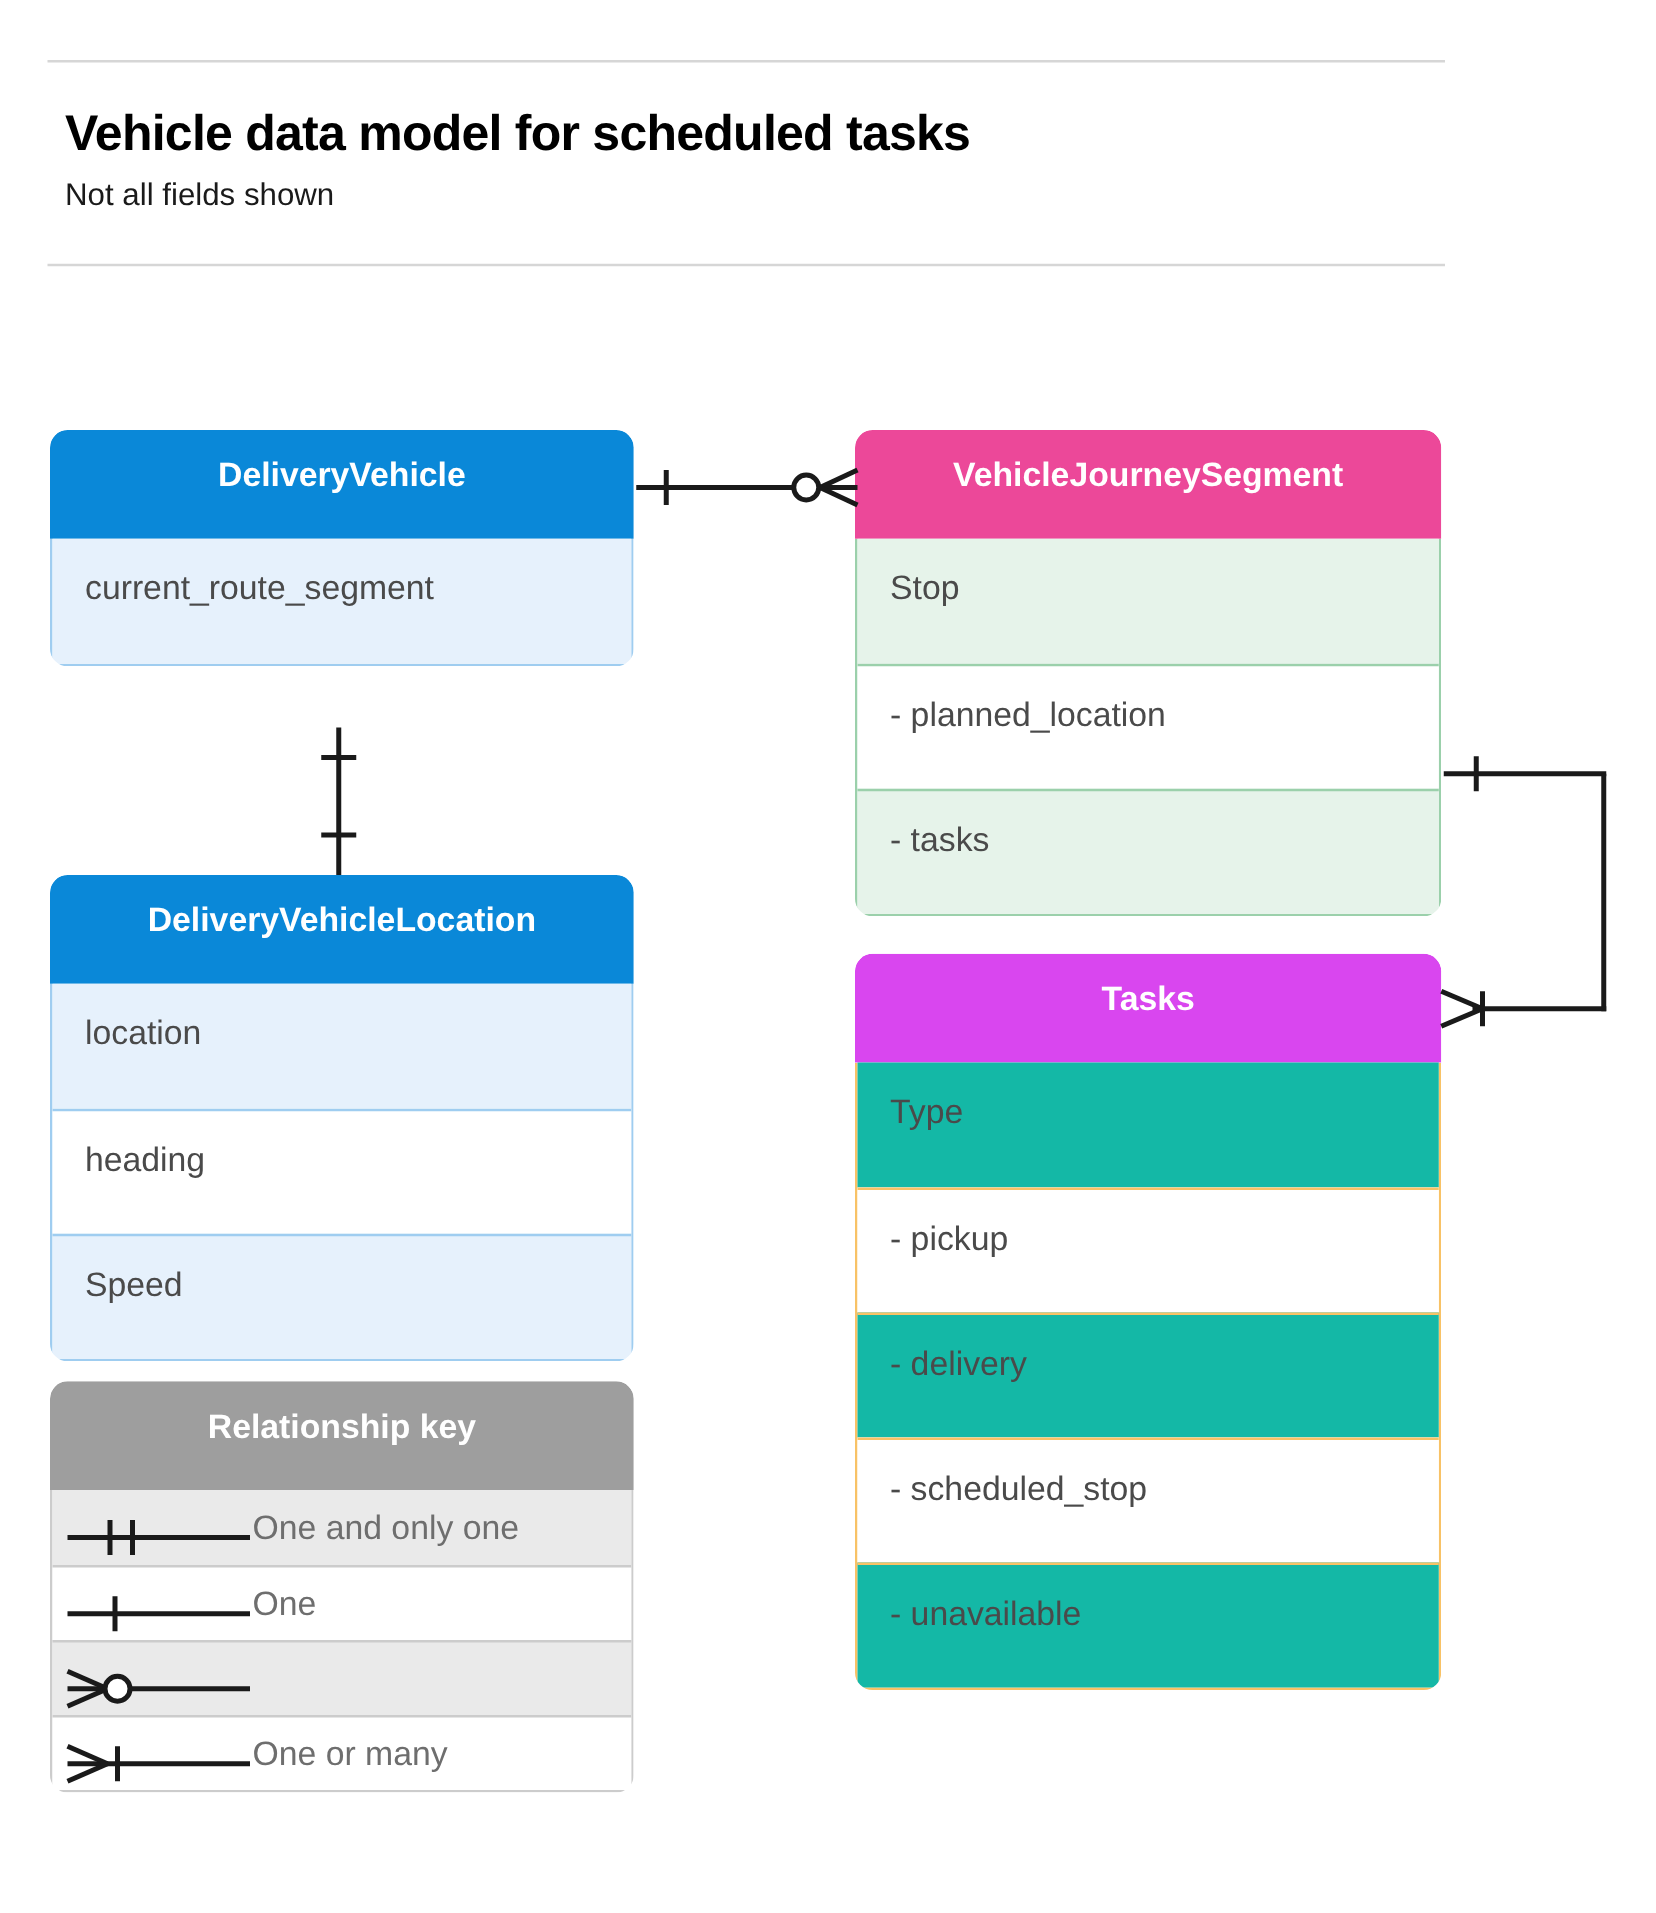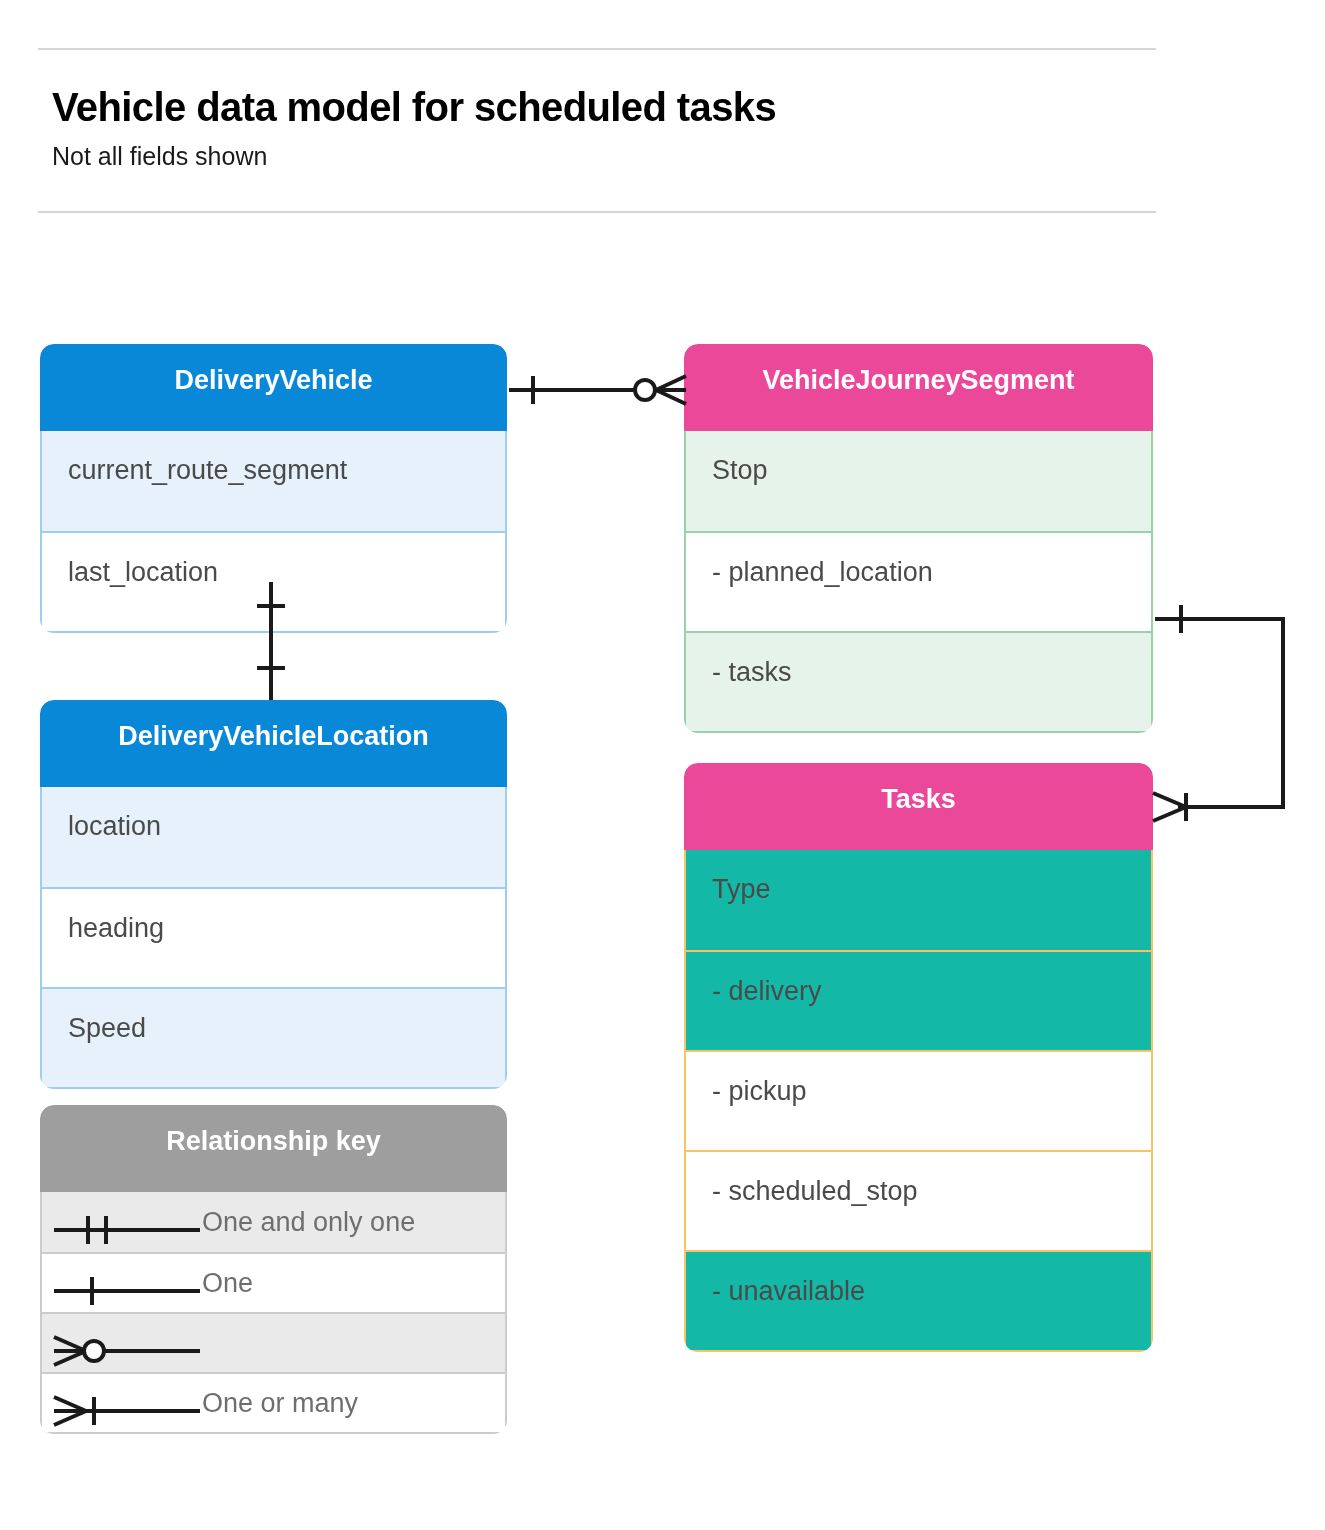--- a/index.html
+++ b/index.html
@@ -94,21 +94,21 @@
   .theme-blue .entity-row.even { background: #ffffff; }
 
   
   .theme-green .entity-header { background: #ec4899; }
   .theme-green .entity-rows   { border-color: #9bd0ab; }
   .theme-green .entity-row + .entity-row { border-top-color: #9bd0ab; }
   .theme-green .entity-row.odd  { background: #e6f3ea; }
   .theme-green .entity-row.even { background: #ffffff; }
 
   
-  .theme-orange .entity-header { background: #ec4899; }
+  .theme-orange .entity-header { background: #d946ef; }
   .theme-orange .entity-rows   { border-color: #f8c266; }
   .theme-orange .entity-row + .entity-row { border-top-color: #f8c266; }
   .theme-orange .entity-row.odd  { background: #14b8a6; }
   .theme-orange .entity-row.even { background: #ffffff; }
 
   
   .theme-gray .entity-header { background: #9e9e9e; }
   .theme-gray .entity-rows   { border-color: #cccccc; }
   .theme-gray .entity-row + .entity-row { border-top-color: #cccccc; }
   .theme-gray .entity-row.odd  { background: #eaeaea; }
@@ -151,21 +151,20 @@
   <div class="rule" id="rule-top"></div>
   <div class="rule" id="rule-bottom"></div>
 
   <div id="page-title">Vehicle data model for scheduled tasks</div>
   <div id="page-subtitle">Not all fields shown</div>
 
   <div class="entity theme-blue" style="left:40px; top:333px; width:467px;">
     <div class="entity-header">DeliveryVehicle</div>
     <div class="entity-rows">
       <div class="entity-row odd">current_route_segment</div>
-      <div class="entity-row even">last_location</div>
     </div>
   </div>
 
   <div class="entity theme-green" style="left:684px; top:333px; width:469px;">
     <div class="entity-header">VehicleJourneySegment</div>
     <div class="entity-rows">
       <div class="entity-row odd">Stop</div>
       <div class="entity-row even sub">-  planned_location</div>
       <div class="entity-row odd sub">- tasks</div>
     </div>
@@ -177,22 +176,22 @@
       <div class="entity-row odd">location</div>
       <div class="entity-row even">heading</div>
       <div class="entity-row odd">Speed</div>
     </div>
   </div>
 
   <div class="entity theme-orange" style="left:684px; top:752px; width:469px;">
     <div class="entity-header">Tasks</div>
     <div class="entity-rows">
       <div class="entity-row odd">Type</div>
+      <div class="entity-row even sub">-  pickup</div>
       <div class="entity-row odd sub">-  delivery</div>
-      <div class="entity-row even sub">-  pickup</div>
       <div class="entity-row even sub">-  scheduled_stop</div>
       <div class="entity-row odd sub">-  unavailable</div>
     </div>
   </div>
 
   <div class="entity theme-gray" style="left:40px; top:1094px; width:467px;">
     <div class="entity-header">Relationship key</div>
     <div class="entity-rows">
 
       <div class="entity-row odd legend-row">

